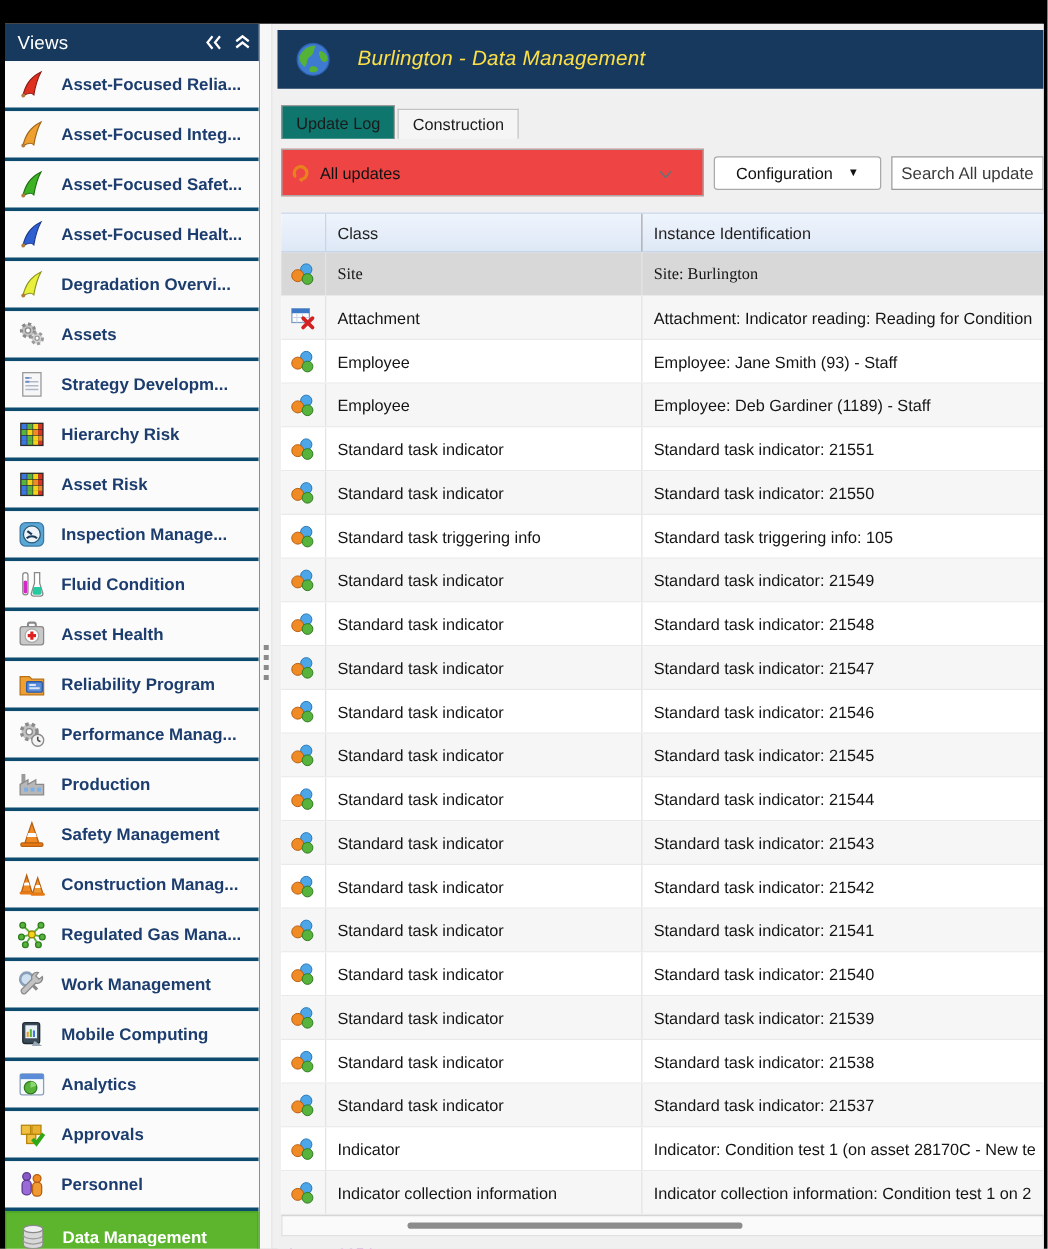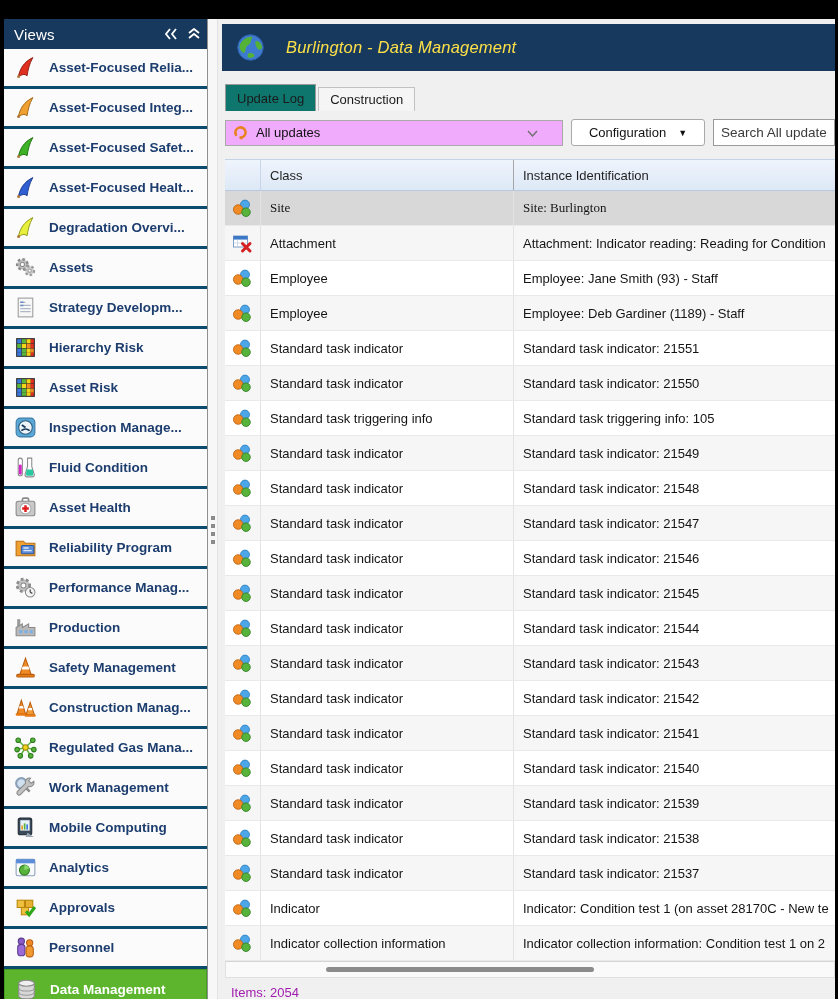--- a/index.html
+++ b/index.html
@@ -31,21 +31,21 @@
   .main-header { height:47px; background:#17395e; display:flex; align-items:center; padding-left:13px; gap:20px; flex-shrink:0; }
   .main-header .globe { width:31px; height:31px; }
   .main-header .mh-title { color:#fde047; font-size:16.5px; letter-spacing:.2px;font-style:italic; }
 
   .tabbar { display:flex; align-items:flex-end; margin-top:13px; padding-left:3px; height:27px; flex-shrink:0; }
   .tab { padding:0 11px; display:flex; align-items:center; font-size:13px; color:#1a1a1a; white-space:nowrap; cursor:pointer; }
   .tab.active { background:#0f766e; border:1px solid #9a9a9a; border-bottom:none; height:27px; position:relative; z-index:2; }
   .tab.inactive { background:#f5f5f5; border:1px solid #c2c2c2; border-bottom:none; height:24px; margin-left:2px; }
 
   .filter-row { display:flex; align-items:center; margin-top:8px; padding-left:3px; gap:8px; flex-shrink:0; }
-  .combo { width:338px; height:26px; background:#f0abfc; border:1px solid #a9a9a9; display:flex; align-items:center; padding:0 24px 0 6px; gap:7px; font-size:13px; color:#111; cursor:pointer; }
+  .combo { width:338px; height:38px; background:#ef4444; border:1px solid #a9a9a9; display:flex; align-items:center; padding:0 24px 0 6px; gap:7px; font-size:13px; color:#111; cursor:pointer; }
   .combo .sync-ic { width:17px; height:17px; }
   .combo .combo-val { flex:1; }
   .combo .chev { color:#707070; }
   .config-btn { width:134px; height:27px; background:#fff; border:1px solid #a9a9a9; border-radius:3px; display:flex; align-items:center; justify-content:center; gap:12px; font-size:13px; color:#111; cursor:pointer; }
   .config-btn .caret { font-size:9px; color:#111; }
   .search-input { flex:1; height:27px; border:1px solid #9b9b9b; background:#fff; font-size:13.5px; padding:0 7px; font-family:"Liberation Sans", sans-serif; color:#222; min-width:40px; }
   .search-input::placeholder { color:#3a3a3a; opacity:1; }
 
   .grid { margin-top:13px; margin-left:3px; background:#fff; flex-shrink:0; }
   .thead { display:flex; height:32px; background:linear-gradient(#eff4fc,#dde8f6); border-top:1px solid #c3d2e8; border-bottom:1px solid #b9c9e2; }

